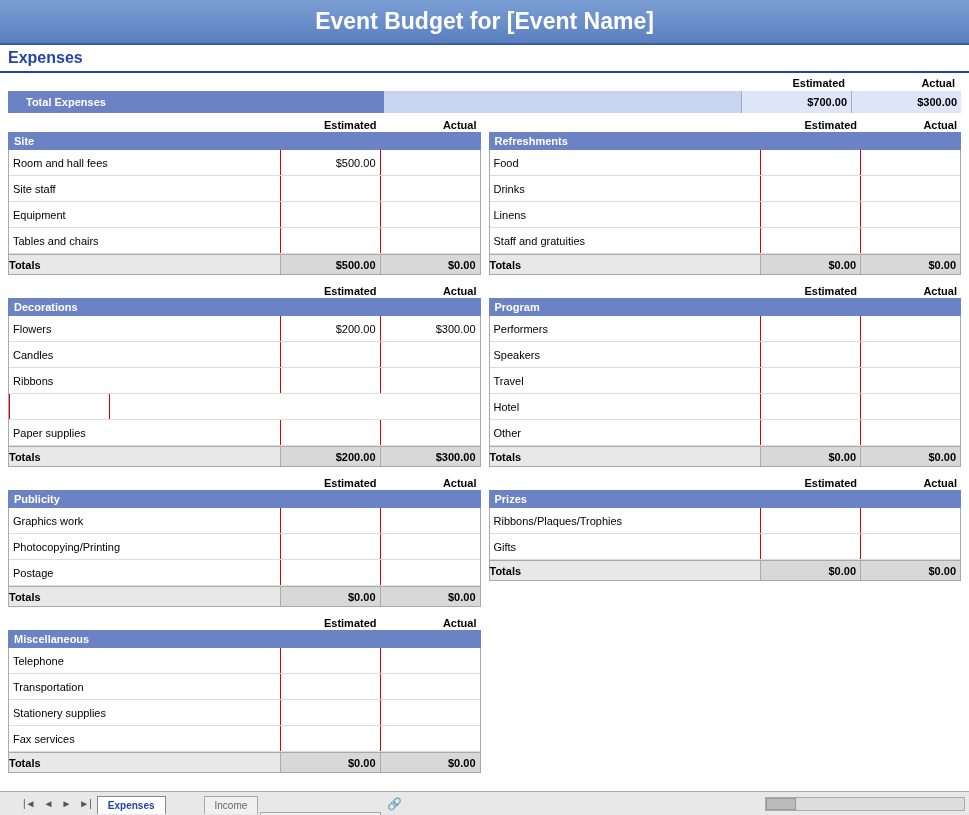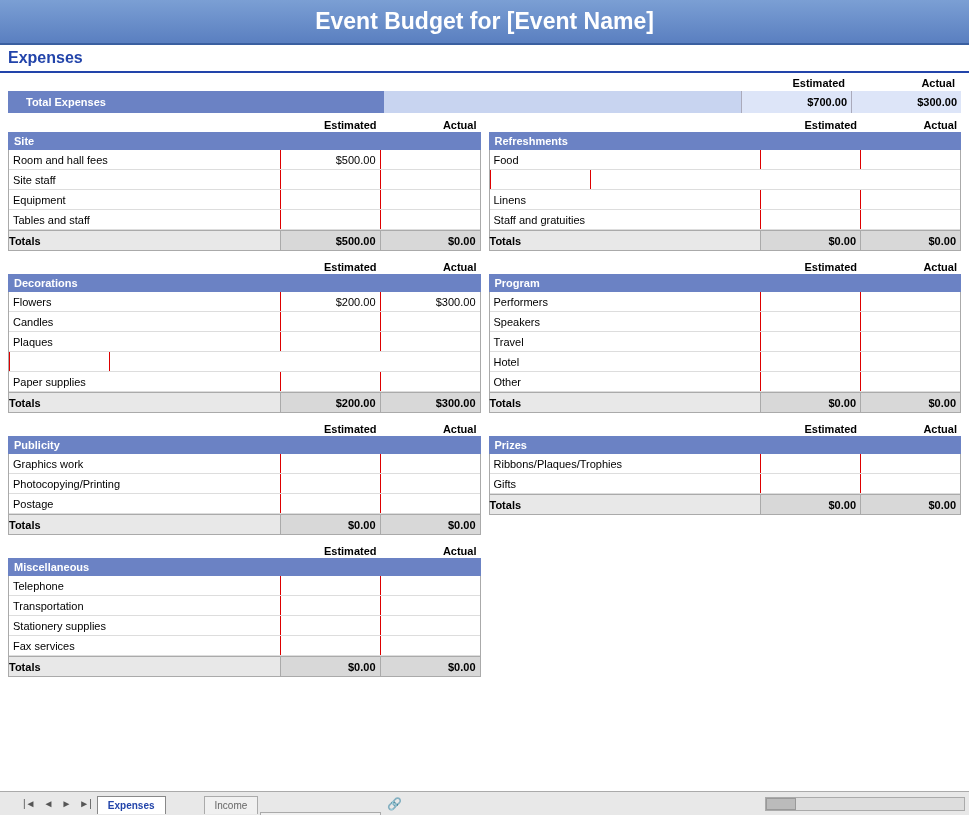--- a/index.html
+++ b/index.html
@@ -129,21 +129,21 @@
     }
 
     .section-rows {
       border: 1px solid #aaa;
       border-top: none;
     }
 
     .budget-row {
       display: flex;
       align-items: center;
-      height: 20px;
+      height: 26px;
       border-bottom: 1px solid #ddd;
     }
 
     .budget-row:last-child {
       border-bottom: none;
     }
 
     .row-label {
       flex: 1;
       padding-left: 4px;
@@ -330,21 +330,21 @@
             <div class="budget-row">
               <div class="row-label">Equipment</div>
               <div class="input-cell">
                 <input type="text" style="">
               </div>
               <div class="actual-cell">
                 <input type="text" style="">
               </div>
             </div>
             <div class="budget-row">
-              <div class="row-label">Tables and staff</div>
+              <div class="row-label">Tables and chairs</div>
               <div class="input-cell">
                 <input type="text" style="">
               </div>
               <div class="actual-cell">
                 <input type="text" style="">
               </div>
             </div>
             <div class="totals-row">
       <div class="totals-label">Totals</div>
       <div class="totals-val">$500.00</div>
@@ -371,21 +371,21 @@
             <div class="budget-row">
               <div class="row-label">Candles</div>
               <div class="input-cell">
                 <input type="text" style="">
               </div>
               <div class="actual-cell">
                 <input type="text" style="">
               </div>
             </div>
             <div class="budget-row">
-              <div class="row-label">Plaques</div>
+              <div class="row-label">Ribbons</div>
               <div class="input-cell">
                 <input type="text" style="">
               </div>
               <div class="actual-cell">
                 <input type="text" style="">
               </div>
             </div>
             <div class="budget-row">
               <div class="input-cell">
                 <input type="text" style="">
@@ -514,20 +514,21 @@
             <div class="budget-row">
               <div class="row-label">Food</div>
               <div class="input-cell">
                 <input type="text" style="">
               </div>
               <div class="actual-cell">
                 <input type="text" style="">
               </div>
             </div>
             <div class="budget-row">
+              <div class="row-label">Drinks</div>
               <div class="input-cell">
                 <input type="text" style="">
               </div>
               <div class="actual-cell">
                 <input type="text" style="">
               </div>
             </div>
             <div class="budget-row">
               <div class="row-label">Linens</div>
               <div class="input-cell">

